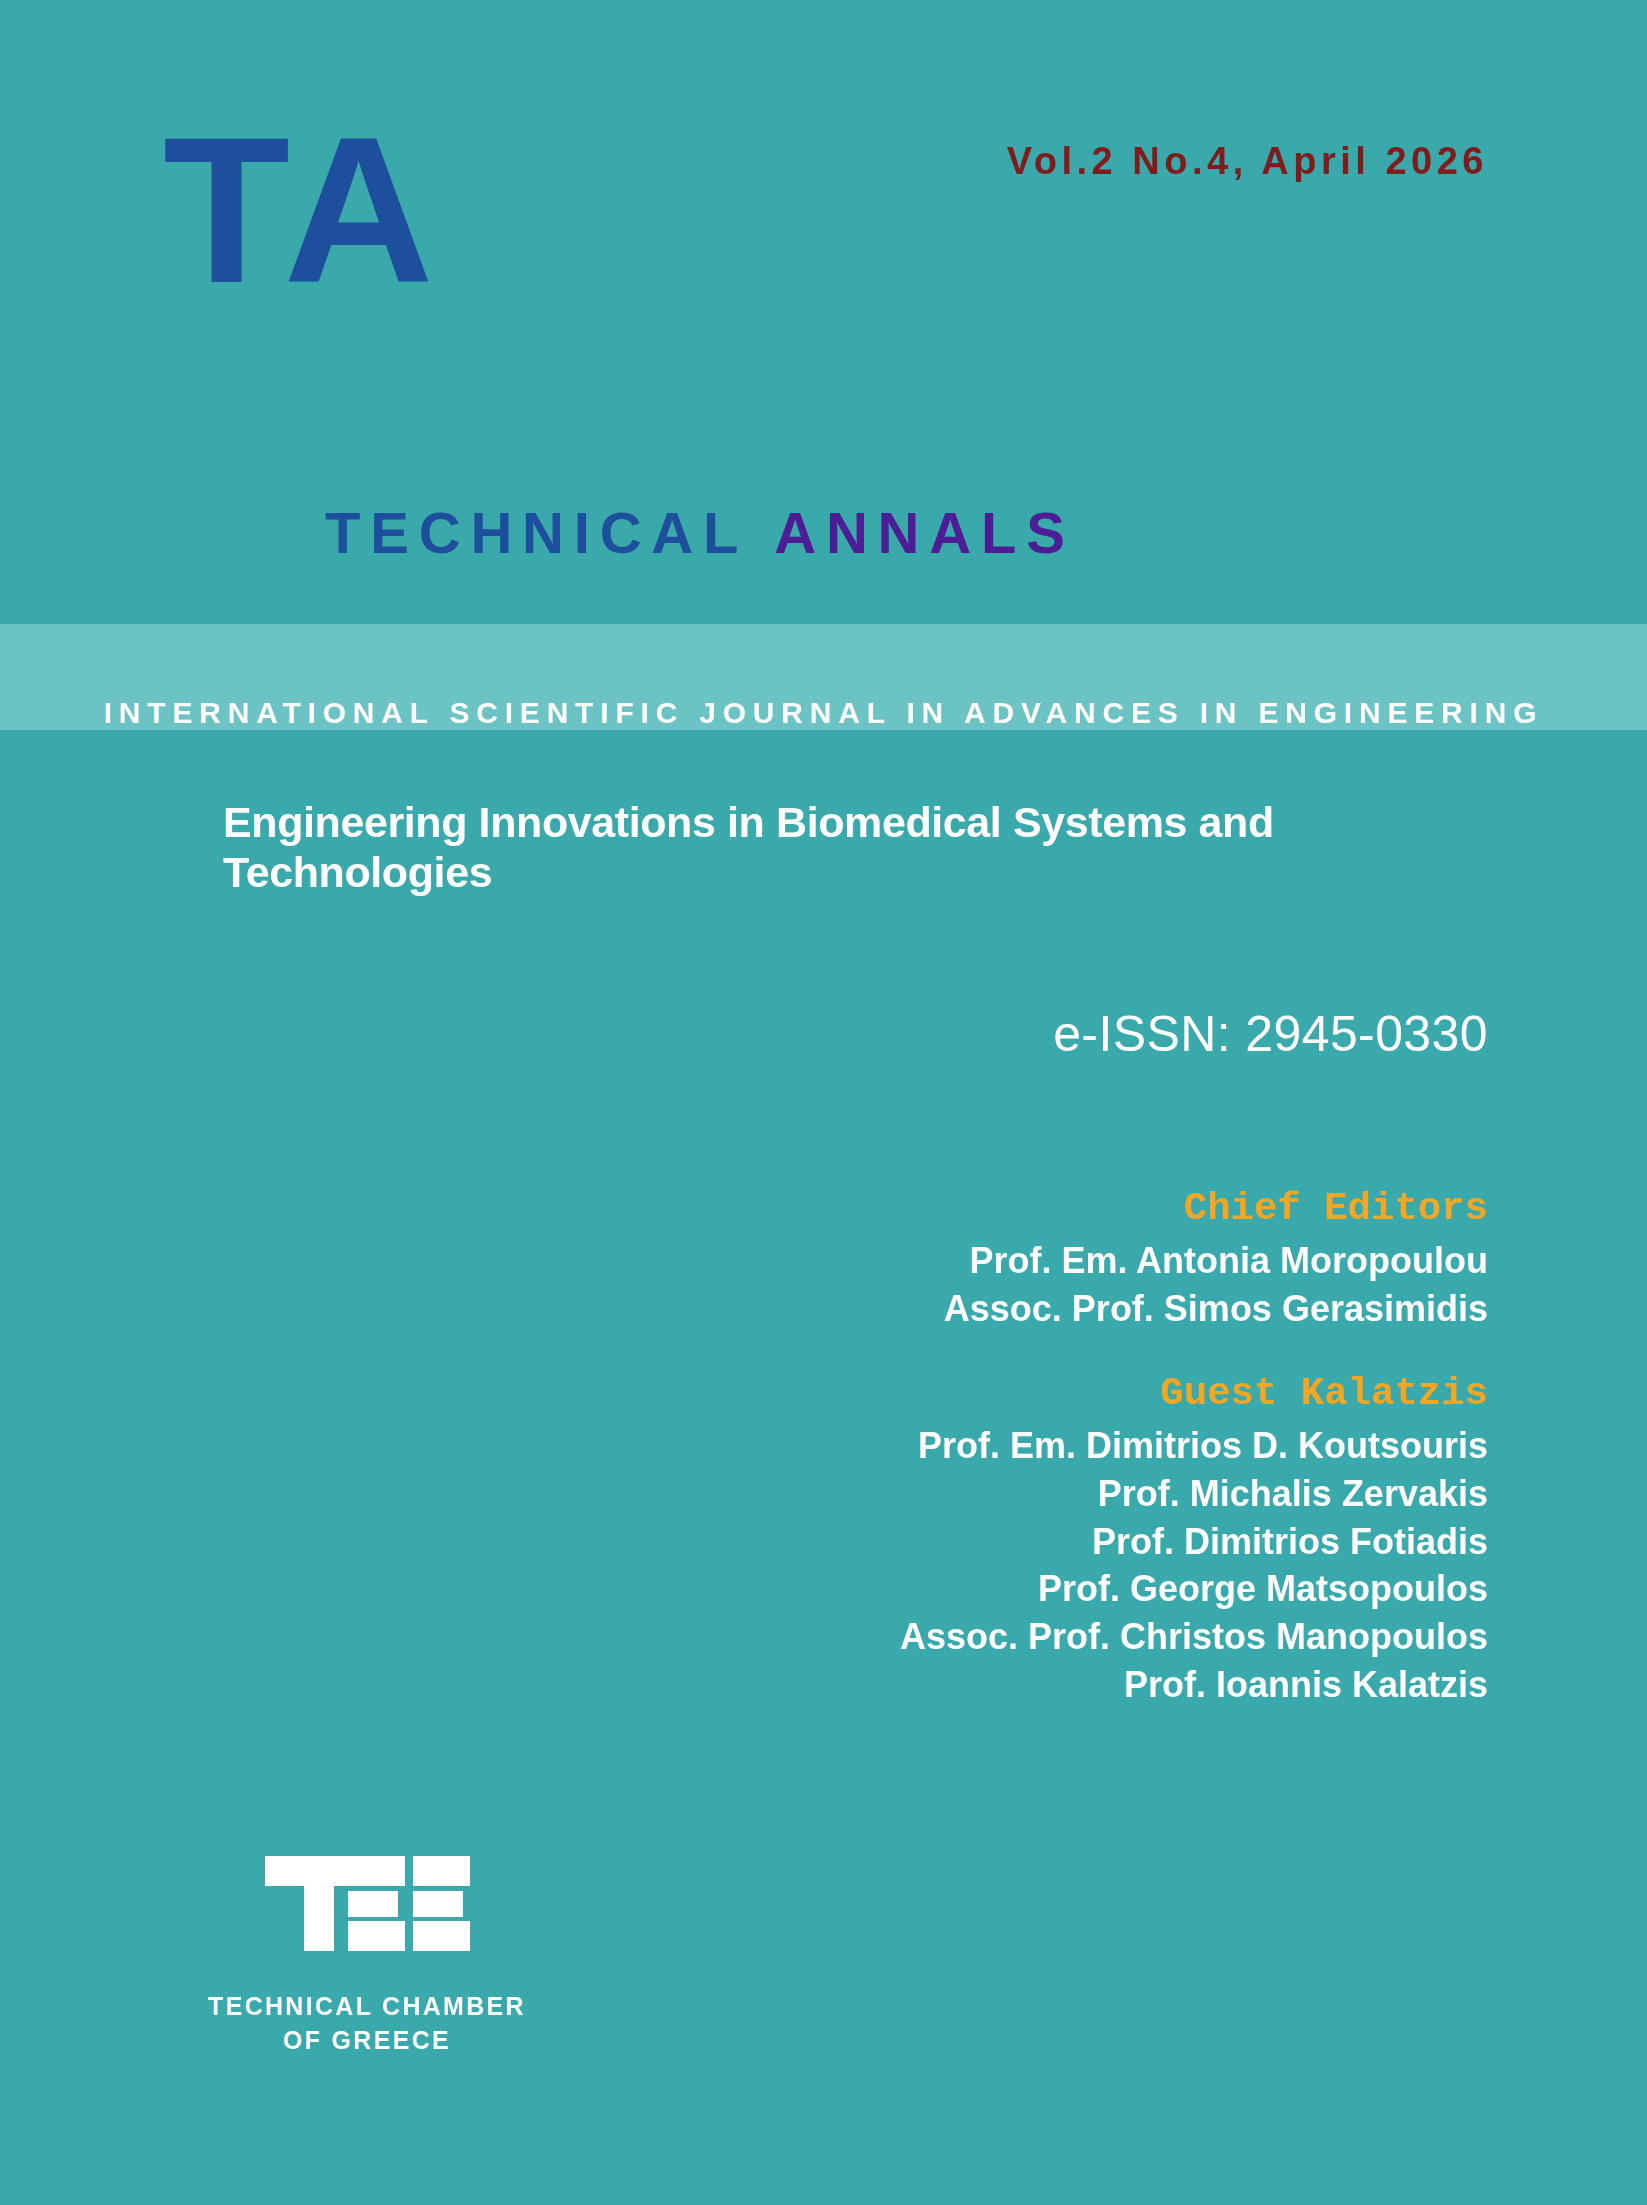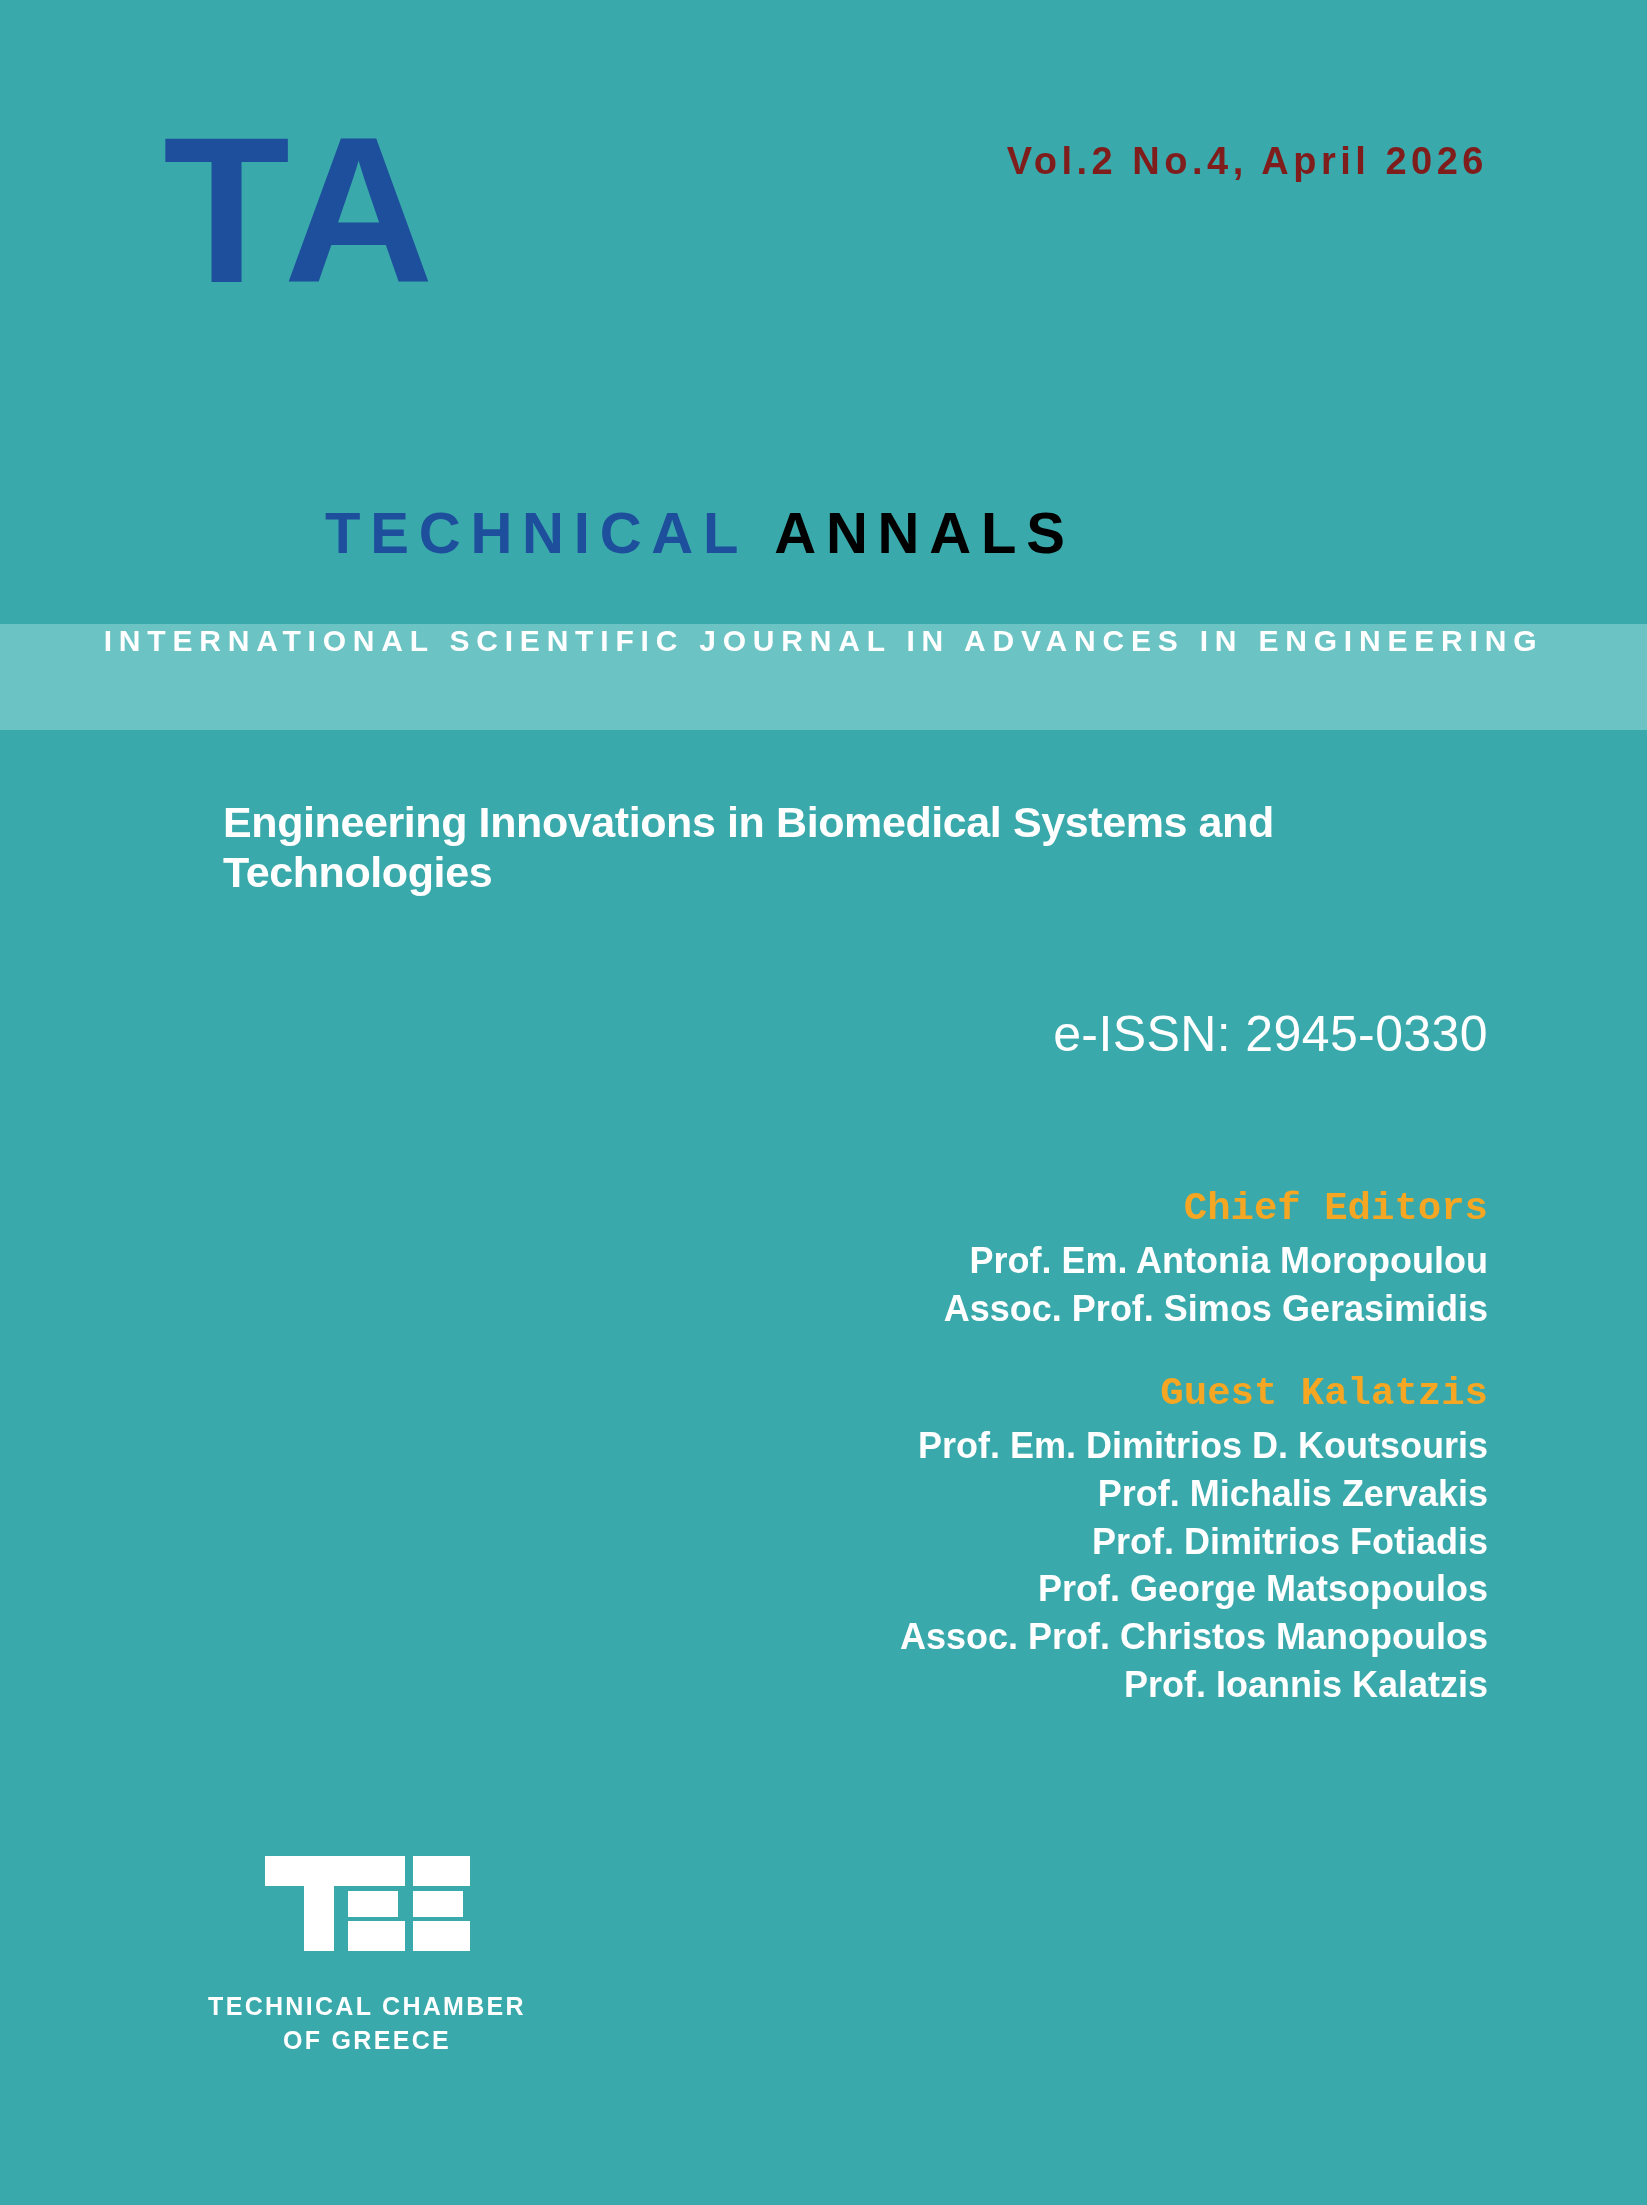--- a/index.html
+++ b/index.html
@@ -49,32 +49,32 @@
   .journal-name {
     position: absolute;
     top: 499px;
     left: 325px;
     font-size: 58px;
     font-weight: bold;
     letter-spacing: 9.8px;
     white-space: nowrap;
   }
   .journal-name .part-1 { color: #1d4f9c; }
-  .journal-name .part-2 { color: #000000; text-align: center; }
+  .journal-name .part-2 { color: #4c1d95; text-align: center; }
 
   
   .band {
     position: absolute;
     top: 624px;
     left: 0;
     width: 1647px;
     height: 106px;
     background: #6bc3c3;
     display: flex;
-    align-items: flex-start;
+    align-items: flex-end;
     justify-content: center;
   }
   .band-text {
     color: #ffffff;
     font-size: 30px;
     font-weight: bold;
     letter-spacing: 6.8px;
     white-space: nowrap;
     text-align: center;
   }

